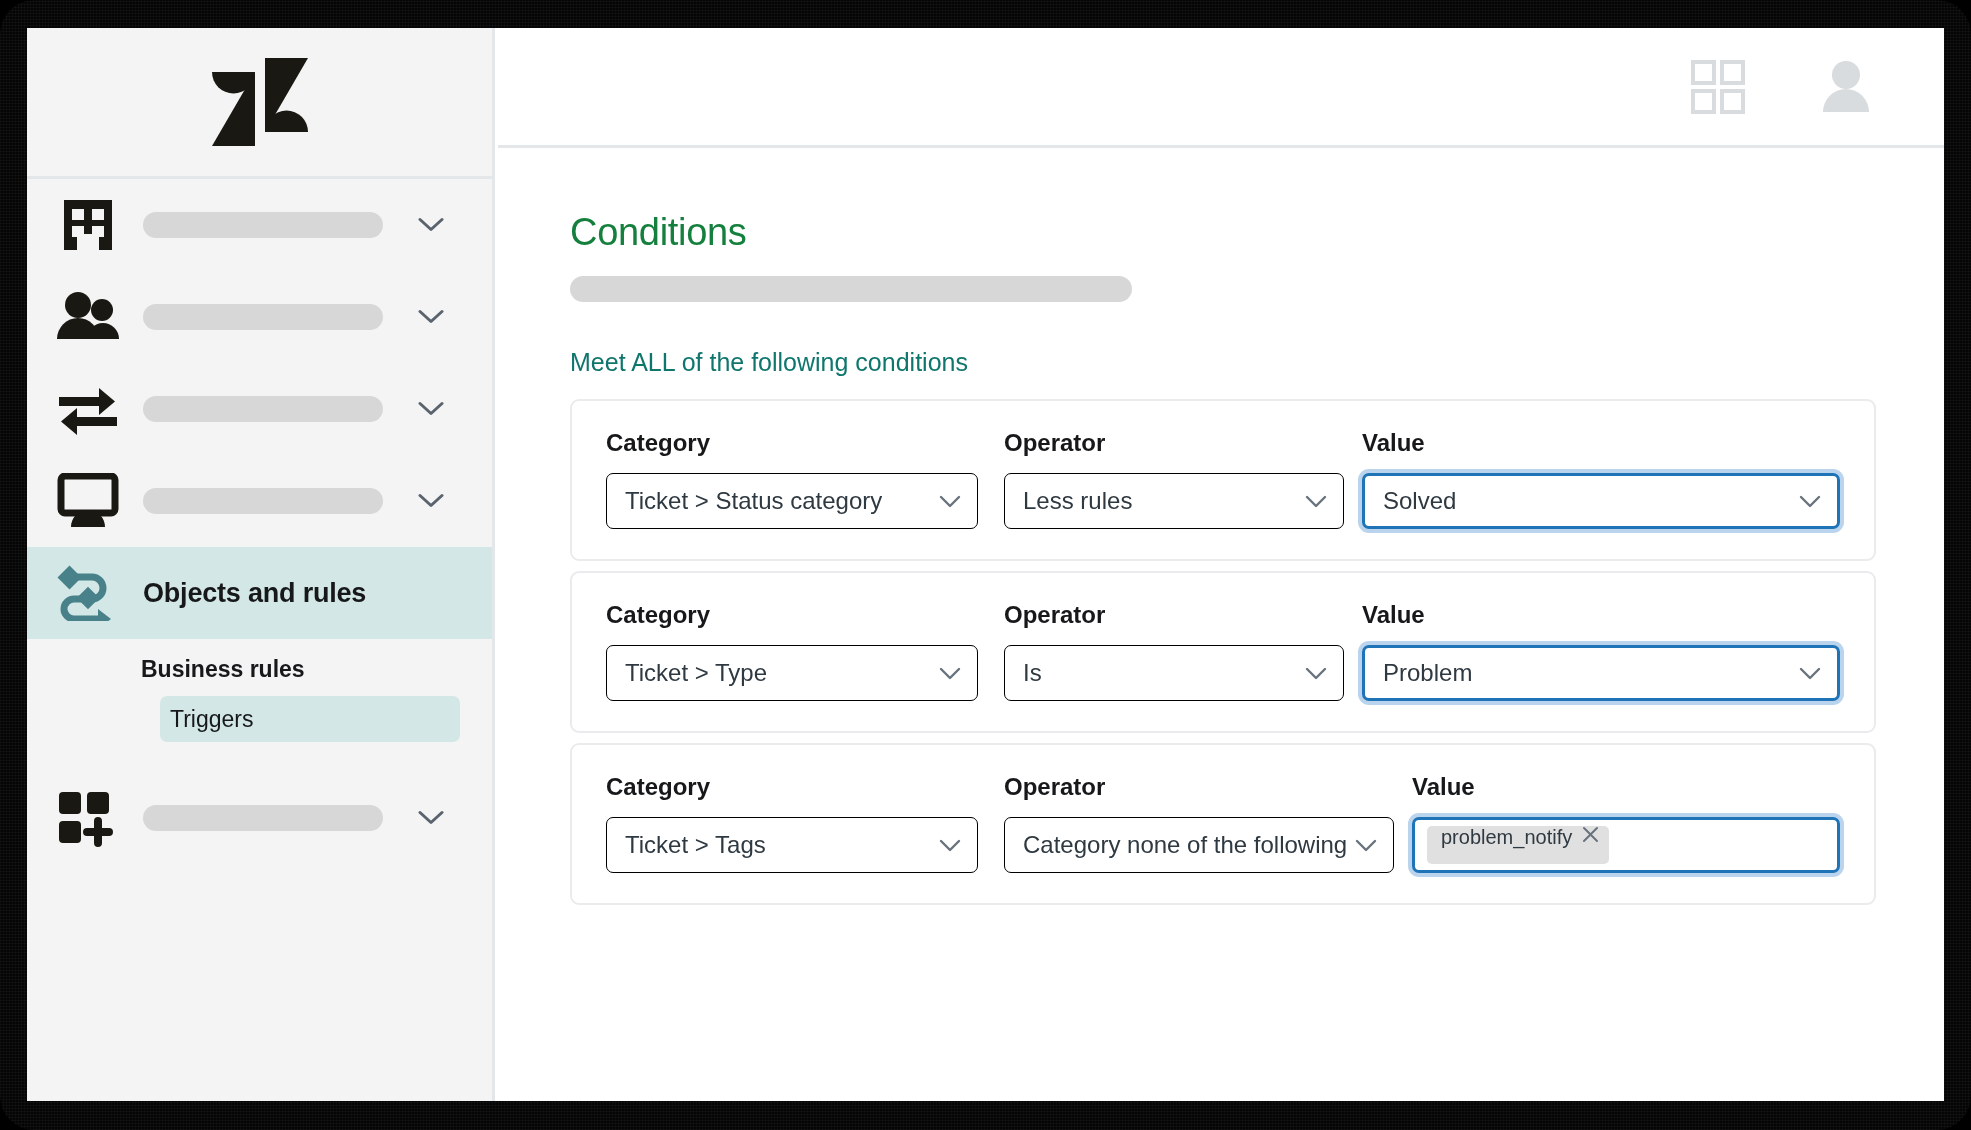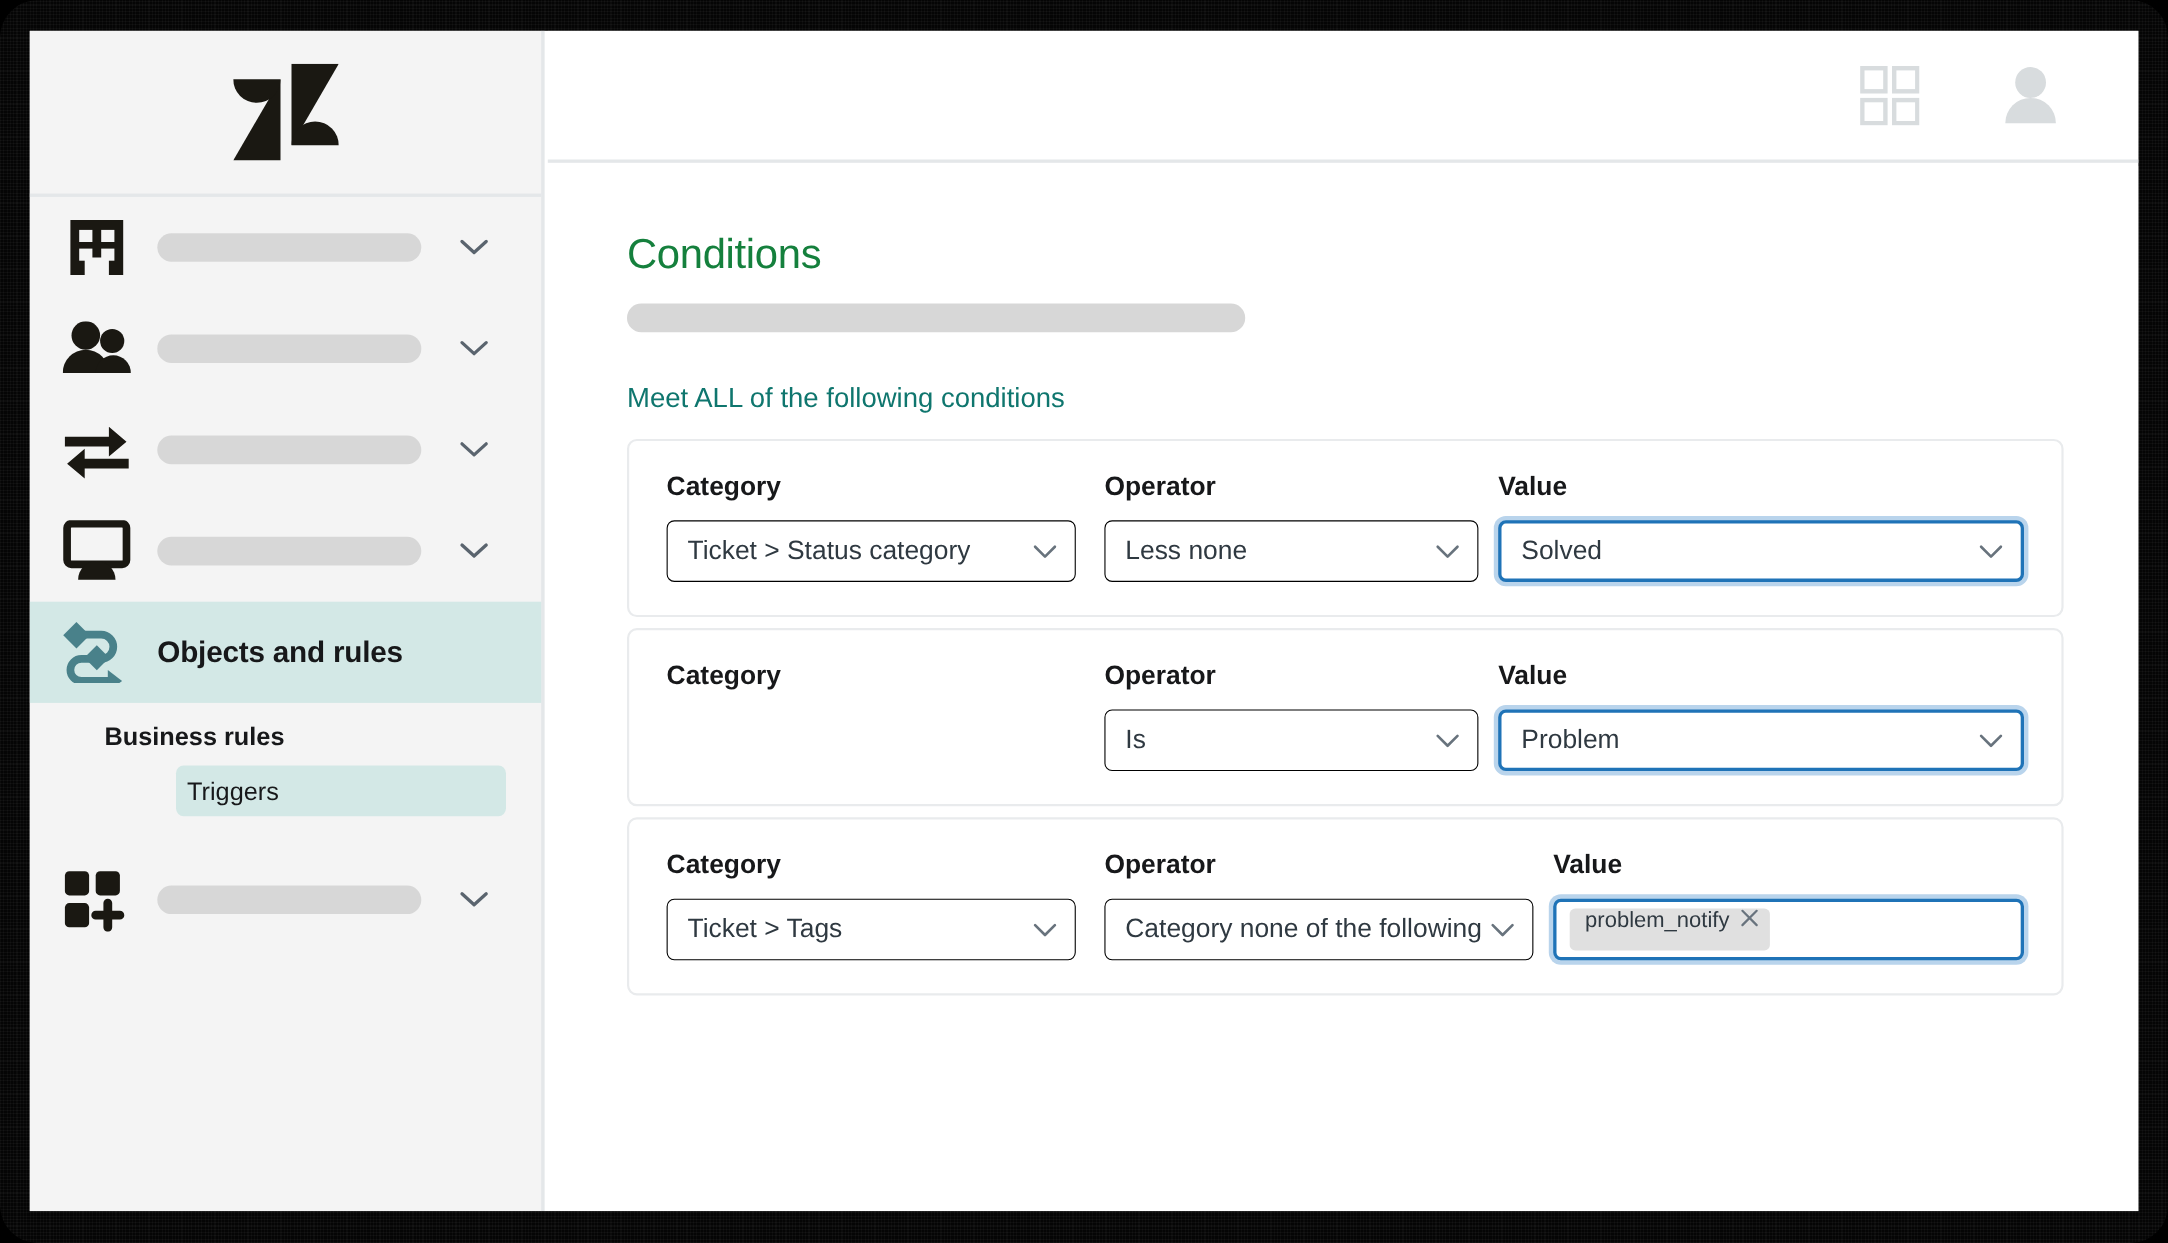--- a/index.html
+++ b/index.html
@@ -81,21 +81,21 @@
   }
   .nav-label {
     margin-left: 24px;
     font-size: 27px;
     font-weight: bold;
     color: #17181a;
     letter-spacing: -0.2px;
   }
 
   .sub-item {
-    padding-left: 68px;
+    padding-left: 114px;
     font-size: 23px;
     color: #17181a;
     display: flex; align-items: center;
     height: 44px;
   }
   .sub-item.heading { font-weight: bold; margin-top: 8px; }
   .sub-item.selected {
     background: #d3e8e6;
     border-radius: 7px;
     margin: 5px 32px 0 133px;
@@ -334,40 +334,46 @@
           <div class="select">
             <span class="txt">Ticket &gt; Status category</span>
             <svg class="caret" viewBox="0 0 22 13">
               <path d="M2 2 L11 11 L20 2" fill="none" stroke="#68737d" stroke-width="2.4" stroke-linecap="round" stroke-linejoin="round"></path>
             </svg>
           </div>
         </div>
         <div class="cond-col col-operator">
           <div class="field-label">Operator</div>
           <div class="select">
-            <span class="txt">Less none</span>
+            <span class="txt">Less rules</span>
             <svg class="caret" viewBox="0 0 22 13">
               <path d="M2 2 L11 11 L20 2" fill="none" stroke="#68737d" stroke-width="2.4" stroke-linecap="round" stroke-linejoin="round"></path>
             </svg>
           </div>
         </div>
         <div class="cond-col col-value">
           <div class="field-label">Value</div>
           <div class="select focused">
             <span class="txt">Solved</span>
             <svg class="caret" viewBox="0 0 22 13">
               <path d="M2 2 L11 11 L20 2" fill="none" stroke="#68737d" stroke-width="2.4" stroke-linecap="round" stroke-linejoin="round"></path>
             </svg>
           </div>
         </div>
       </section>
 
       <section class="cond-card">
         <div class="cond-col col-category">
           <div class="field-label">Category</div>
+          <div class="select">
+            <span class="txt">Ticket &gt; Type</span>
+            <svg class="caret" viewBox="0 0 22 13">
+              <path d="M2 2 L11 11 L20 2" fill="none" stroke="#68737d" stroke-width="2.4" stroke-linecap="round" stroke-linejoin="round"></path>
+            </svg>
+          </div>
         </div>
         <div class="cond-col col-operator">
           <div class="field-label">Operator</div>
           <div class="select">
             <span class="txt">Is</span>
             <svg class="caret" viewBox="0 0 22 13">
               <path d="M2 2 L11 11 L20 2" fill="none" stroke="#68737d" stroke-width="2.4" stroke-linecap="round" stroke-linejoin="round"></path>
             </svg>
           </div>
         </div>

